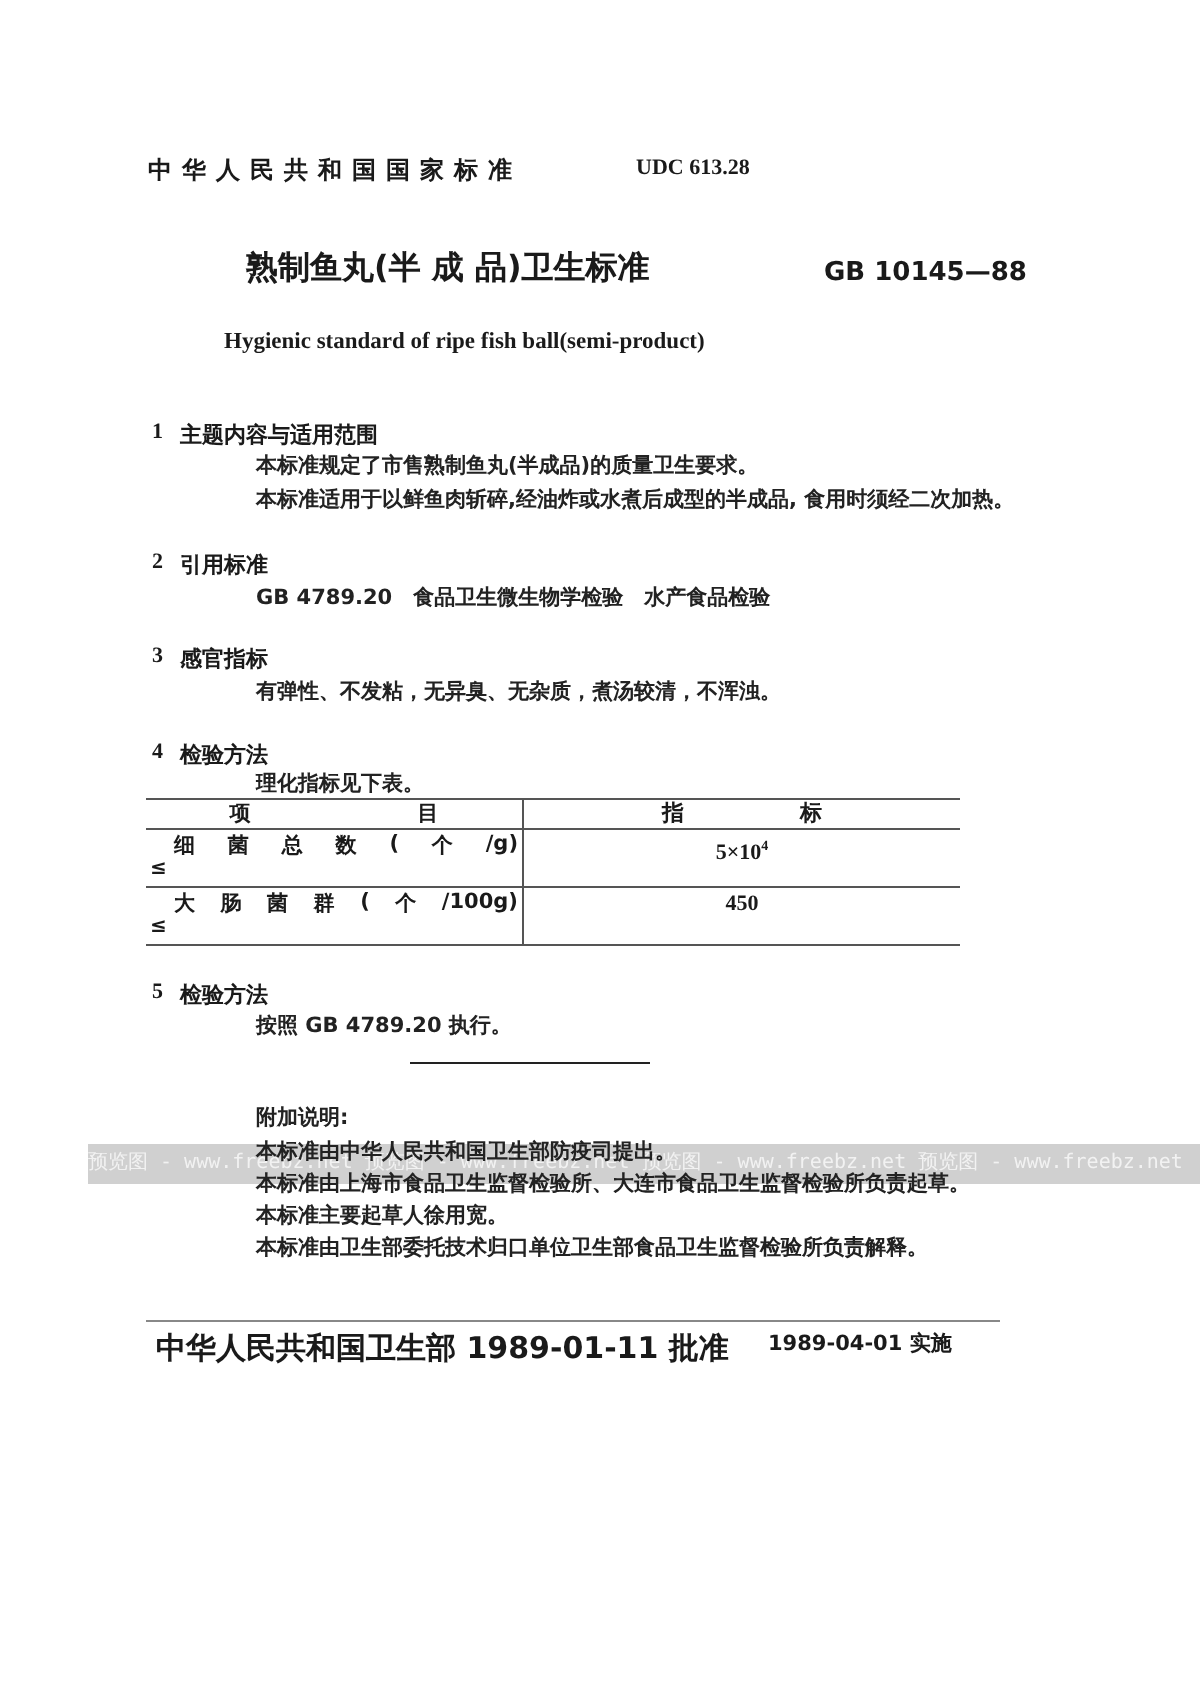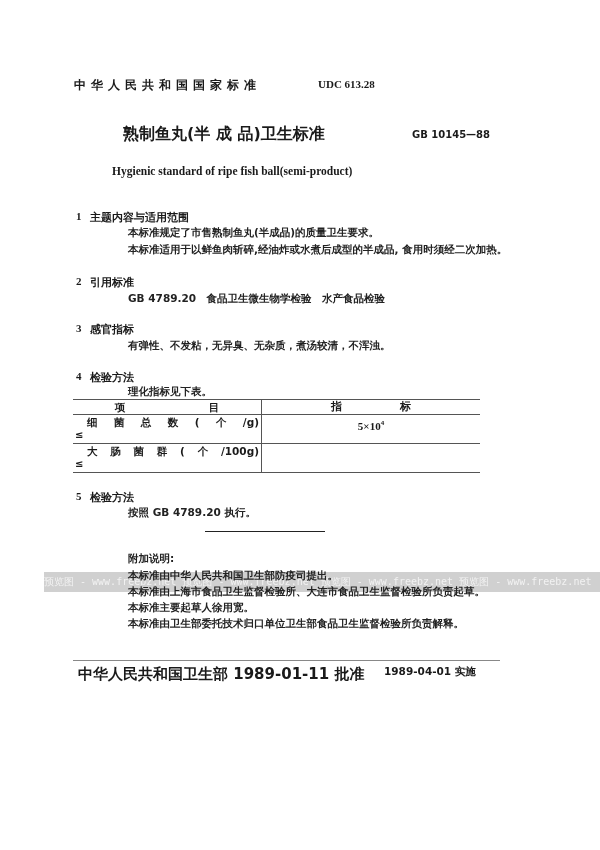--- a/index.html
+++ b/index.html
@@ -2,21 +2,21 @@
 <html><head>
 <meta charset="utf-8">
 <style>
   html, body { margin:0; padding:0; }
   body { width:600px; height:850px; background:#ffffff; position:relative; overflow:hidden;
          font-family:"DejaVu Serif", serif; color:#1a1a1a; }
   .abs { position:absolute; white-space:nowrap; }
   .hdr-std { left:74px; top:77px; font-family:Liberation Serif, serif; font-weight:bold; font-size:12px; letter-spacing:5px; }
   .udc { left:318px; top:78px; font-family:"Liberation Serif", serif; font-weight:bold; font-size:11px; }
   .title { left:123px; top:124px; font-family:"DejaVu Sans", sans-serif; font-weight:bold; font-size:16px; }
-  .gbno { left:412px; top:129px; font-family:"DejaVu Sans", sans-serif; font-weight:bold; font-size:10px; }
+  .gbno { left:412px; top:129px; font-family:"DejaVu Sans", sans-serif; font-weight:bold; font-size:13px; }
   .entitle { left:112px; top:165px; font-family:"Liberation Serif", serif; font-weight:bold; font-size:11.5px; }
   .sec-num { font-family:"Liberation Serif", serif; font-weight:bold; font-size:11px; left:76px; }
   .sec-title { font-family:"DejaVu Sans", sans-serif; font-weight:bold; font-size:11px; left:90px; }
   .body-line { font-family:"DejaVu Sans", sans-serif; font-size:10.5px; left:96px; font-weight:bold; color:#222;margin-left:32px; }
   .table { position:absolute; left:73px; top:399px; width:407px; border-top:1.5px solid #555; }
   .trow { display:flex; border-bottom:1.5px solid #555; }
   .tcell-l { width:188px; border-right:1.5px solid #555; font-family:"DejaVu Sans", sans-serif; font-weight:bold; font-size:10.5px; }
   .tcell-r { flex:1; font-family:"Liberation Serif", serif; font-weight:bold; font-size:11px; text-align:center; }
   .thead .tcell-l, .thead .tcell-r { height:14px; line-height:14px; font-family:"DejaVu Sans", sans-serif; }
   .thead .tcell-l { display:flex; justify-content:space-around; }
@@ -92,20 +92,21 @@
           <span>大</span>
           <span>肠</span>
           <span>菌</span>
           <span>群</span>
           <span>(</span>
           <span>个</span>
           <span>/100g)</span>
         </div>
         <div class="item-le">≤</div>
       </div>
+      <div class="tcell-r"><span>450</span></div>
     </div>
   </div>
 
   <div class="abs sec-num" style="top:490px">5</div>
   <div class="abs sec-title" style="top:490px">检验方法</div>
   <div class="abs body-line" style="top:506px">按照 GB 4789.20 执行。</div>
 
   <div class="rule"></div>
 
   <div class="abs body-line" style="top:552px">附加说明:</div>

